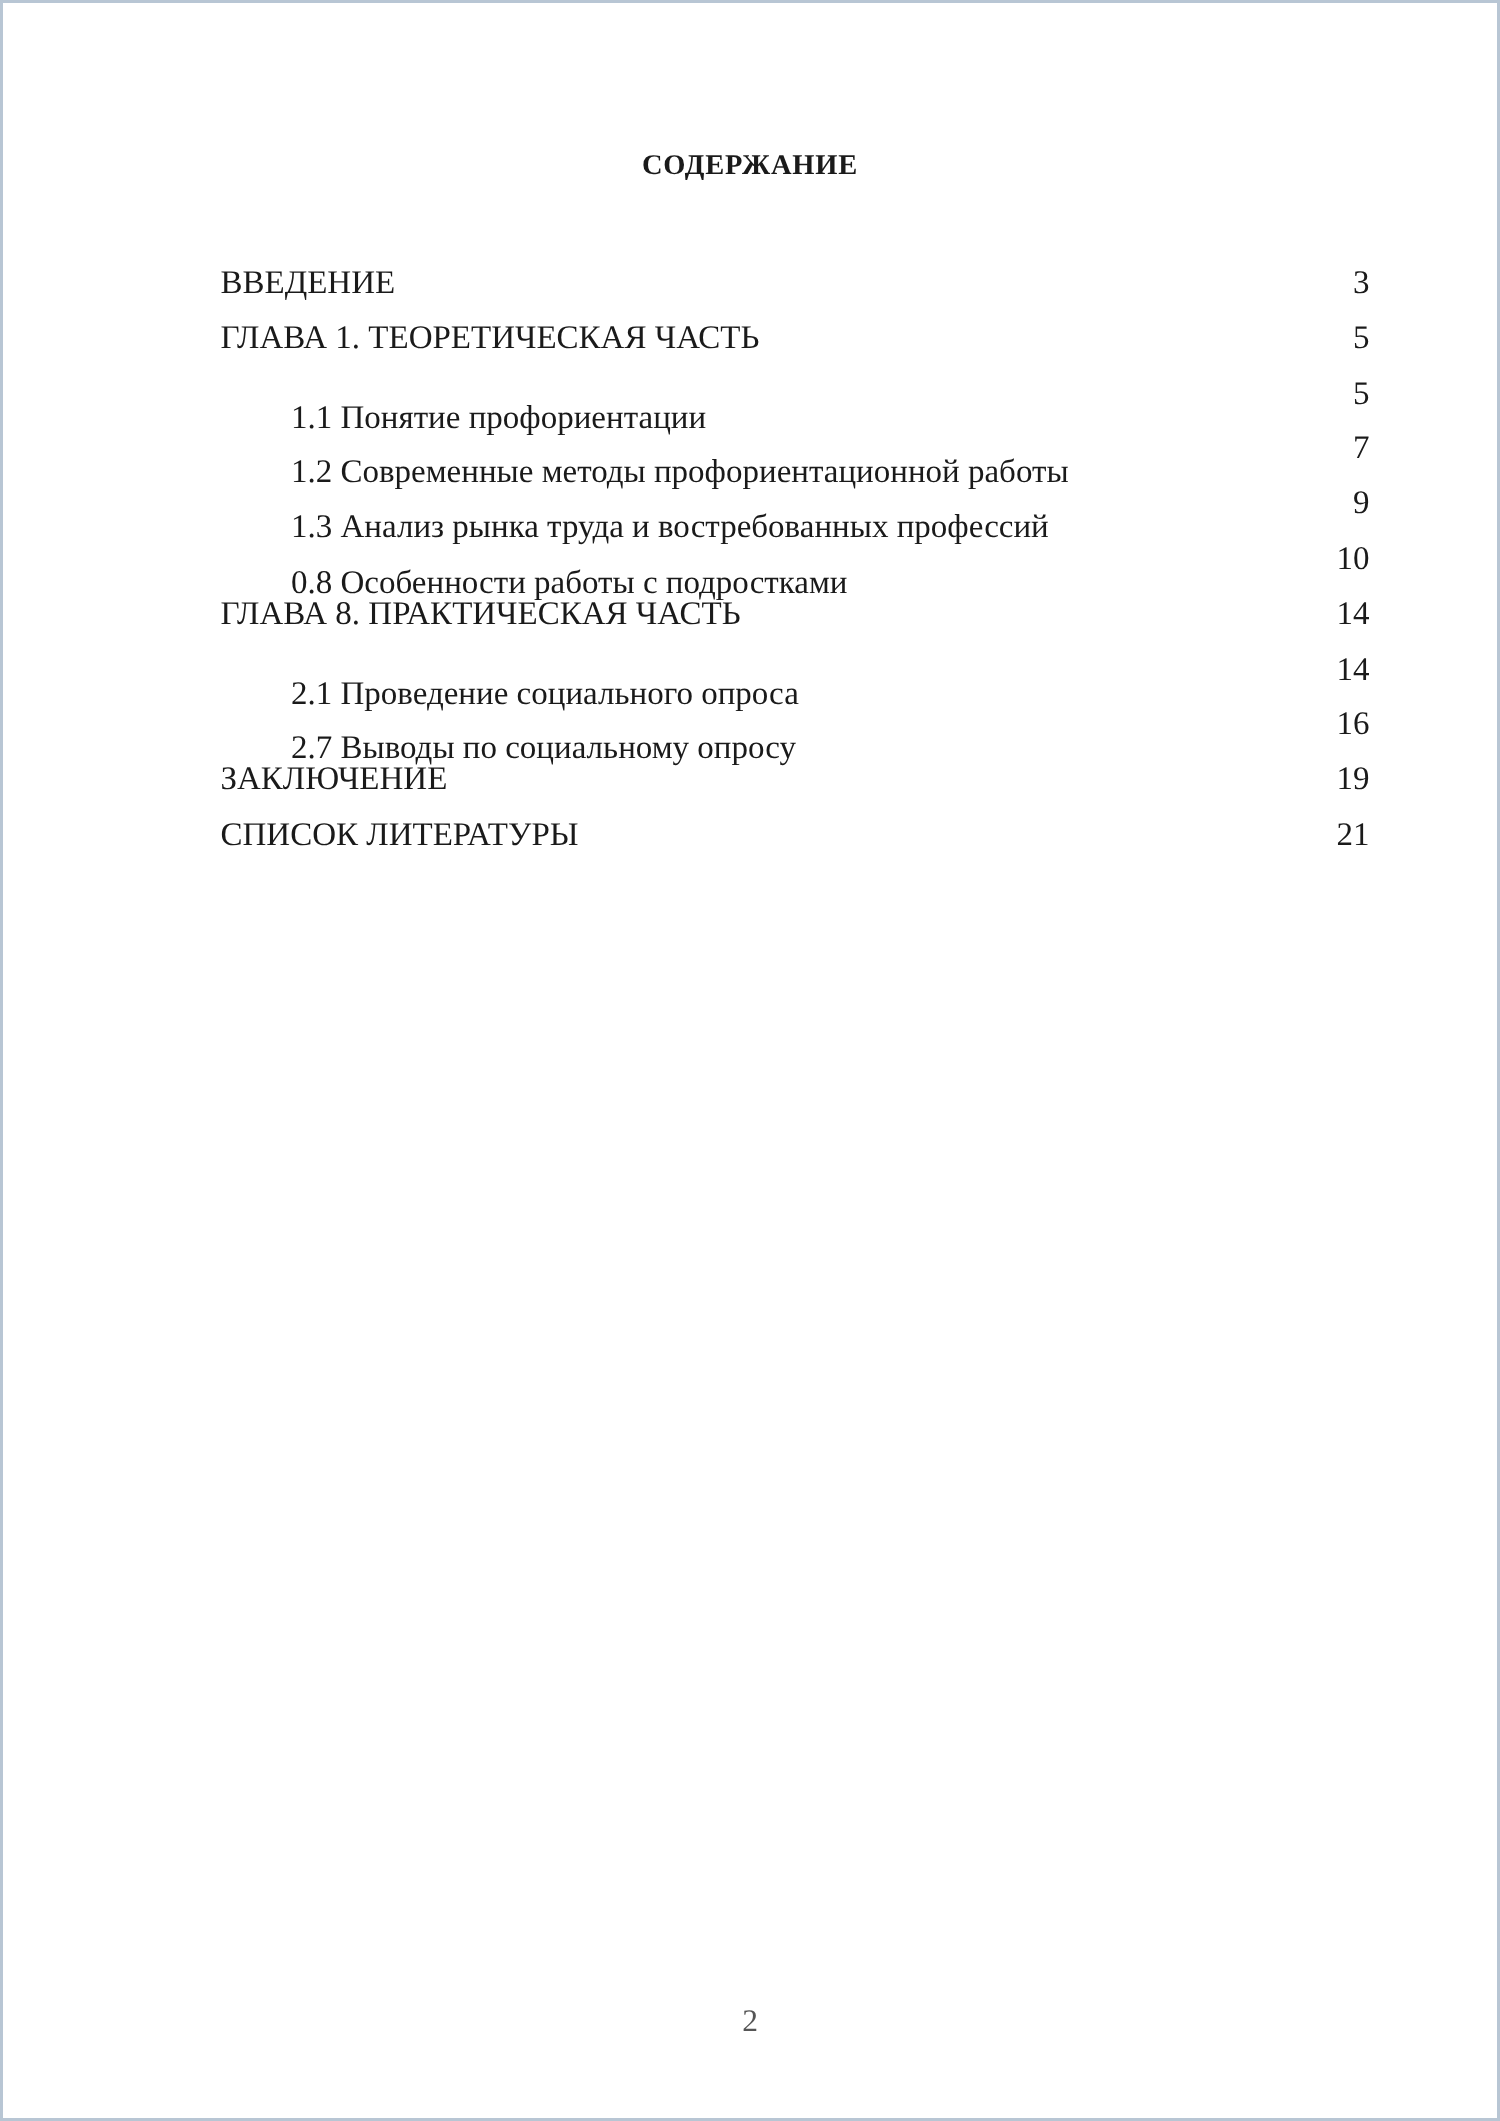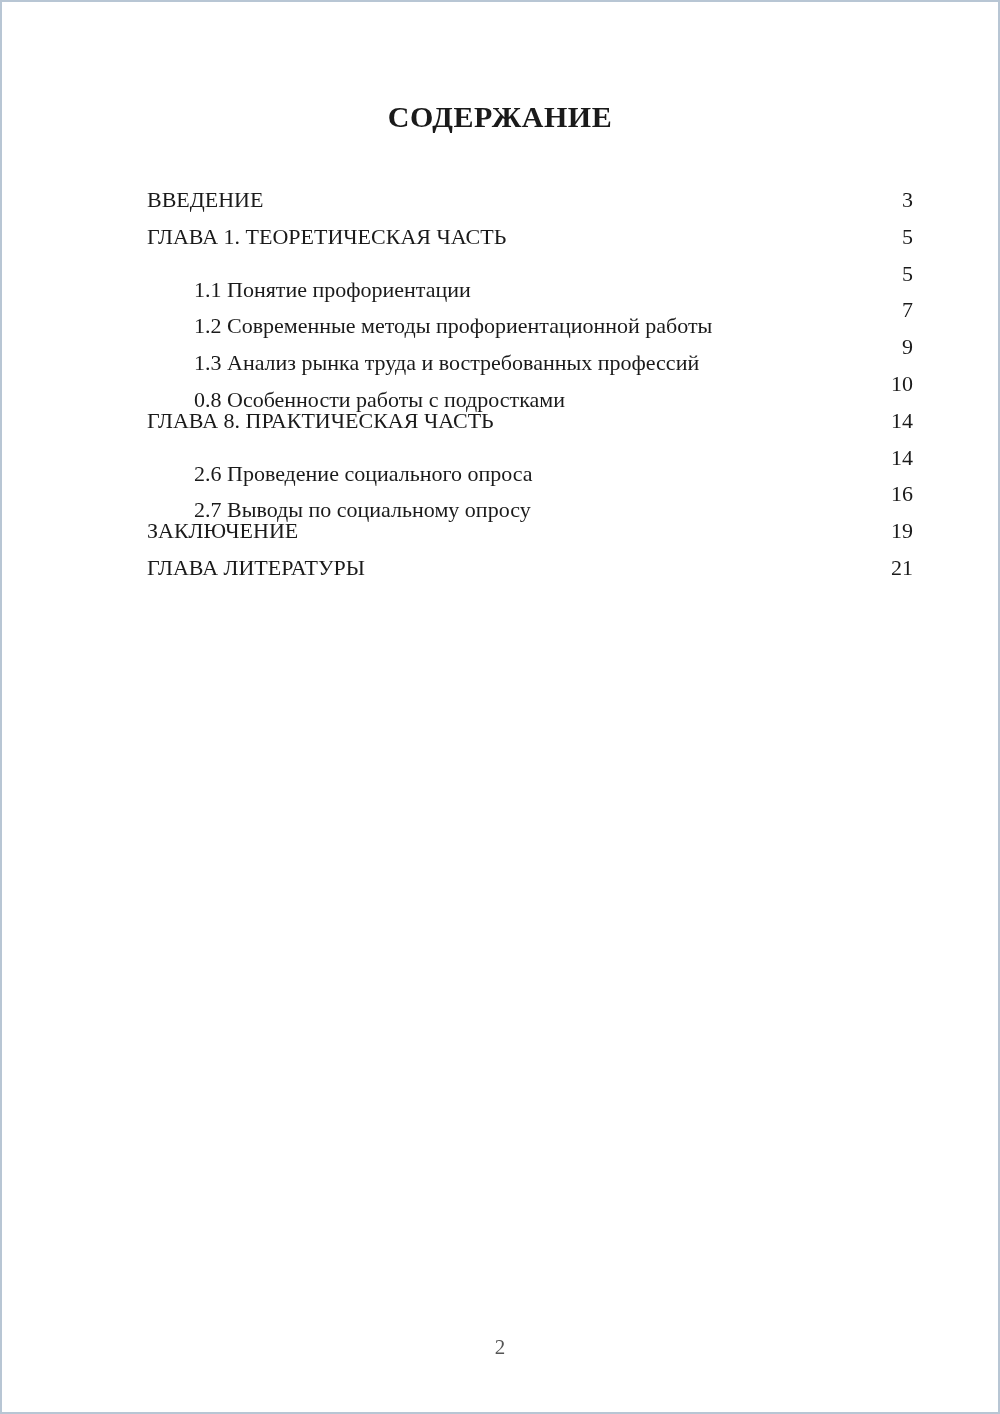--- a/index.html
+++ b/index.html
@@ -14,21 +14,21 @@
     background: #ffffff;
     border: 2px solid #b8c6d4;
     box-sizing: border-box;
     font-family: "Liberation Serif", "DejaVu Serif", serif;
     color: #1a1a1a;
     overflow: hidden;
   }
   .doc-title {
     text-align: center;
     font-weight: bold;
-    font-size: 30px;
+    font-size: 19px;
     letter-spacing: 0.5px;
     margin-top: 98px;
     margin-bottom: 48px;
     font-family: Liberation Serif, serif;
   }
   .toc {
     margin: 0 85px 0 145px;
   }
   .toc-row {
     display: flex;
@@ -90,31 +90,31 @@
       </div>
       <div class="toc-row level-1">
         <span class="toc-label">0.8 Особенности работы с подростками</span>
         <span class="toc-page">10</span>
       </div>
       <div class="toc-row level-0">
         <span class="toc-label">ГЛАВА 8. ПРАКТИЧЕСКАЯ ЧАСТЬ</span>
         <span class="toc-page">14</span>
       </div>
       <div class="toc-row level-1">
-        <span class="toc-label">2.6 Проведение социального опроса</span>
+        <span class="toc-label">2.1 Проведение социального опроса</span>
         <span class="toc-page">14</span>
       </div>
       <div class="toc-row level-1">
         <span class="toc-label">2.7 Выводы по социальному опросу</span>
         <span class="toc-page">16</span>
       </div>
       <div class="toc-row level-0">
         <span class="toc-label">ЗАКЛЮЧЕНИЕ</span>
         <span class="toc-page">19</span>
       </div>
       <div class="toc-row level-0">
-        <span class="toc-label">ГЛАВА ЛИТЕРАТУРЫ</span>
+        <span class="toc-label">СПИСОК ЛИТЕРАТУРЫ</span>
         <span class="toc-page">21</span>
       </div>
     </div>
 
   <div class="page-footer">2</div>
 </div>
 
 </body></html>

